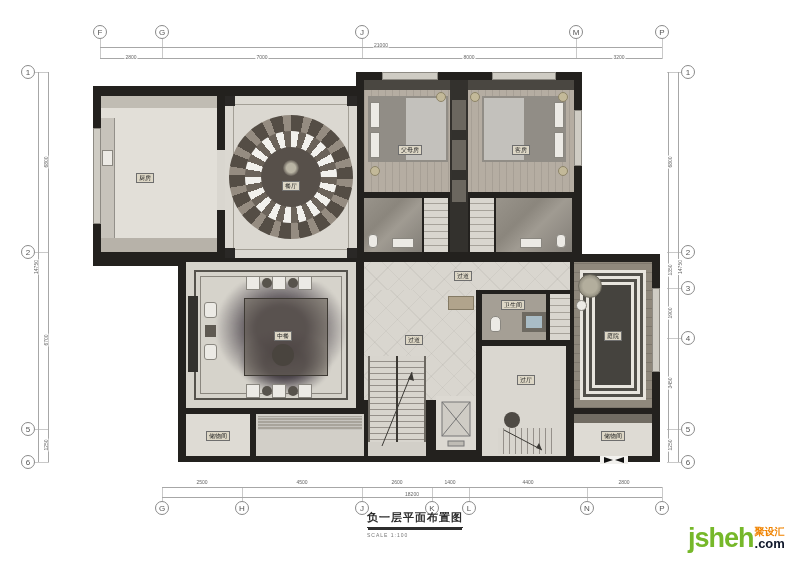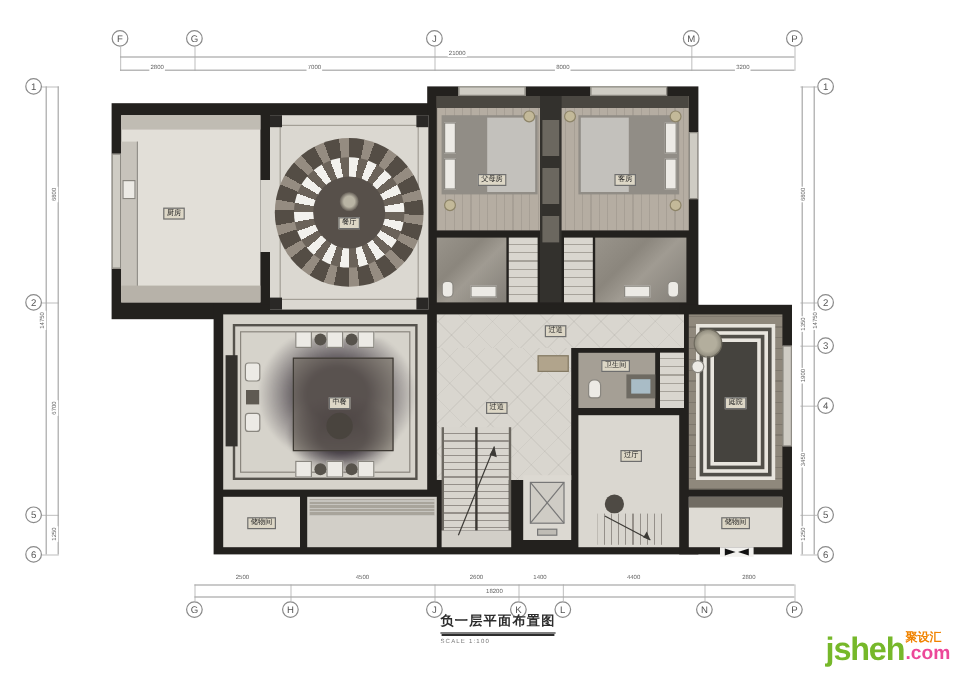--- a/index.html
+++ b/index.html
@@ -35,21 +35,21 @@
   
   #title-block{position:absolute;left:415px;top:510px;transform:translateX(-50%);text-align:left;z-index:40;}
   #title-text{font-size:11px;font-weight:bold;color:#2d2d2d;letter-spacing:1px;
               border-bottom:1px solid #2d2d2d;box-shadow:0 3px 0 -1px #2d2d2d;padding-bottom:2px;}
   #title-scale{font-size:5px;color:#777;margin-top:4px;letter-spacing:1px;}
   
   #watermark{position:absolute;left:688px;top:527px;display:flex;align-items:flex-end;z-index:40;}
   .wm-green{font-size:27px;font-weight:bold;color:#76b82a;line-height:.85;letter-spacing:-1px;}
   .wm-right{display:flex;flex-direction:column;align-items:flex-start;margin-left:1px;}
   .wm-cn{font-size:10px;font-weight:bold;color:#f08300;line-height:1;}
-  .wm-com{font-size:16px;font-weight:bold;color:#ec4899;line-height:1;}
+  .wm-com{font-size:13px;font-weight:bold;color:#0f172a;line-height:1;}
   .blob{position:absolute;filter:blur(1px);}
 </style>
 </head>
 <body>
 
 <div id="canvas">
 
   <div class="gm" style="left:93px;top:25px;">F</div>
   <div class="gm" style="left:155px;top:25px;">G</div>
   <div class="gm" style="left:355px;top:25px;">J</div>

